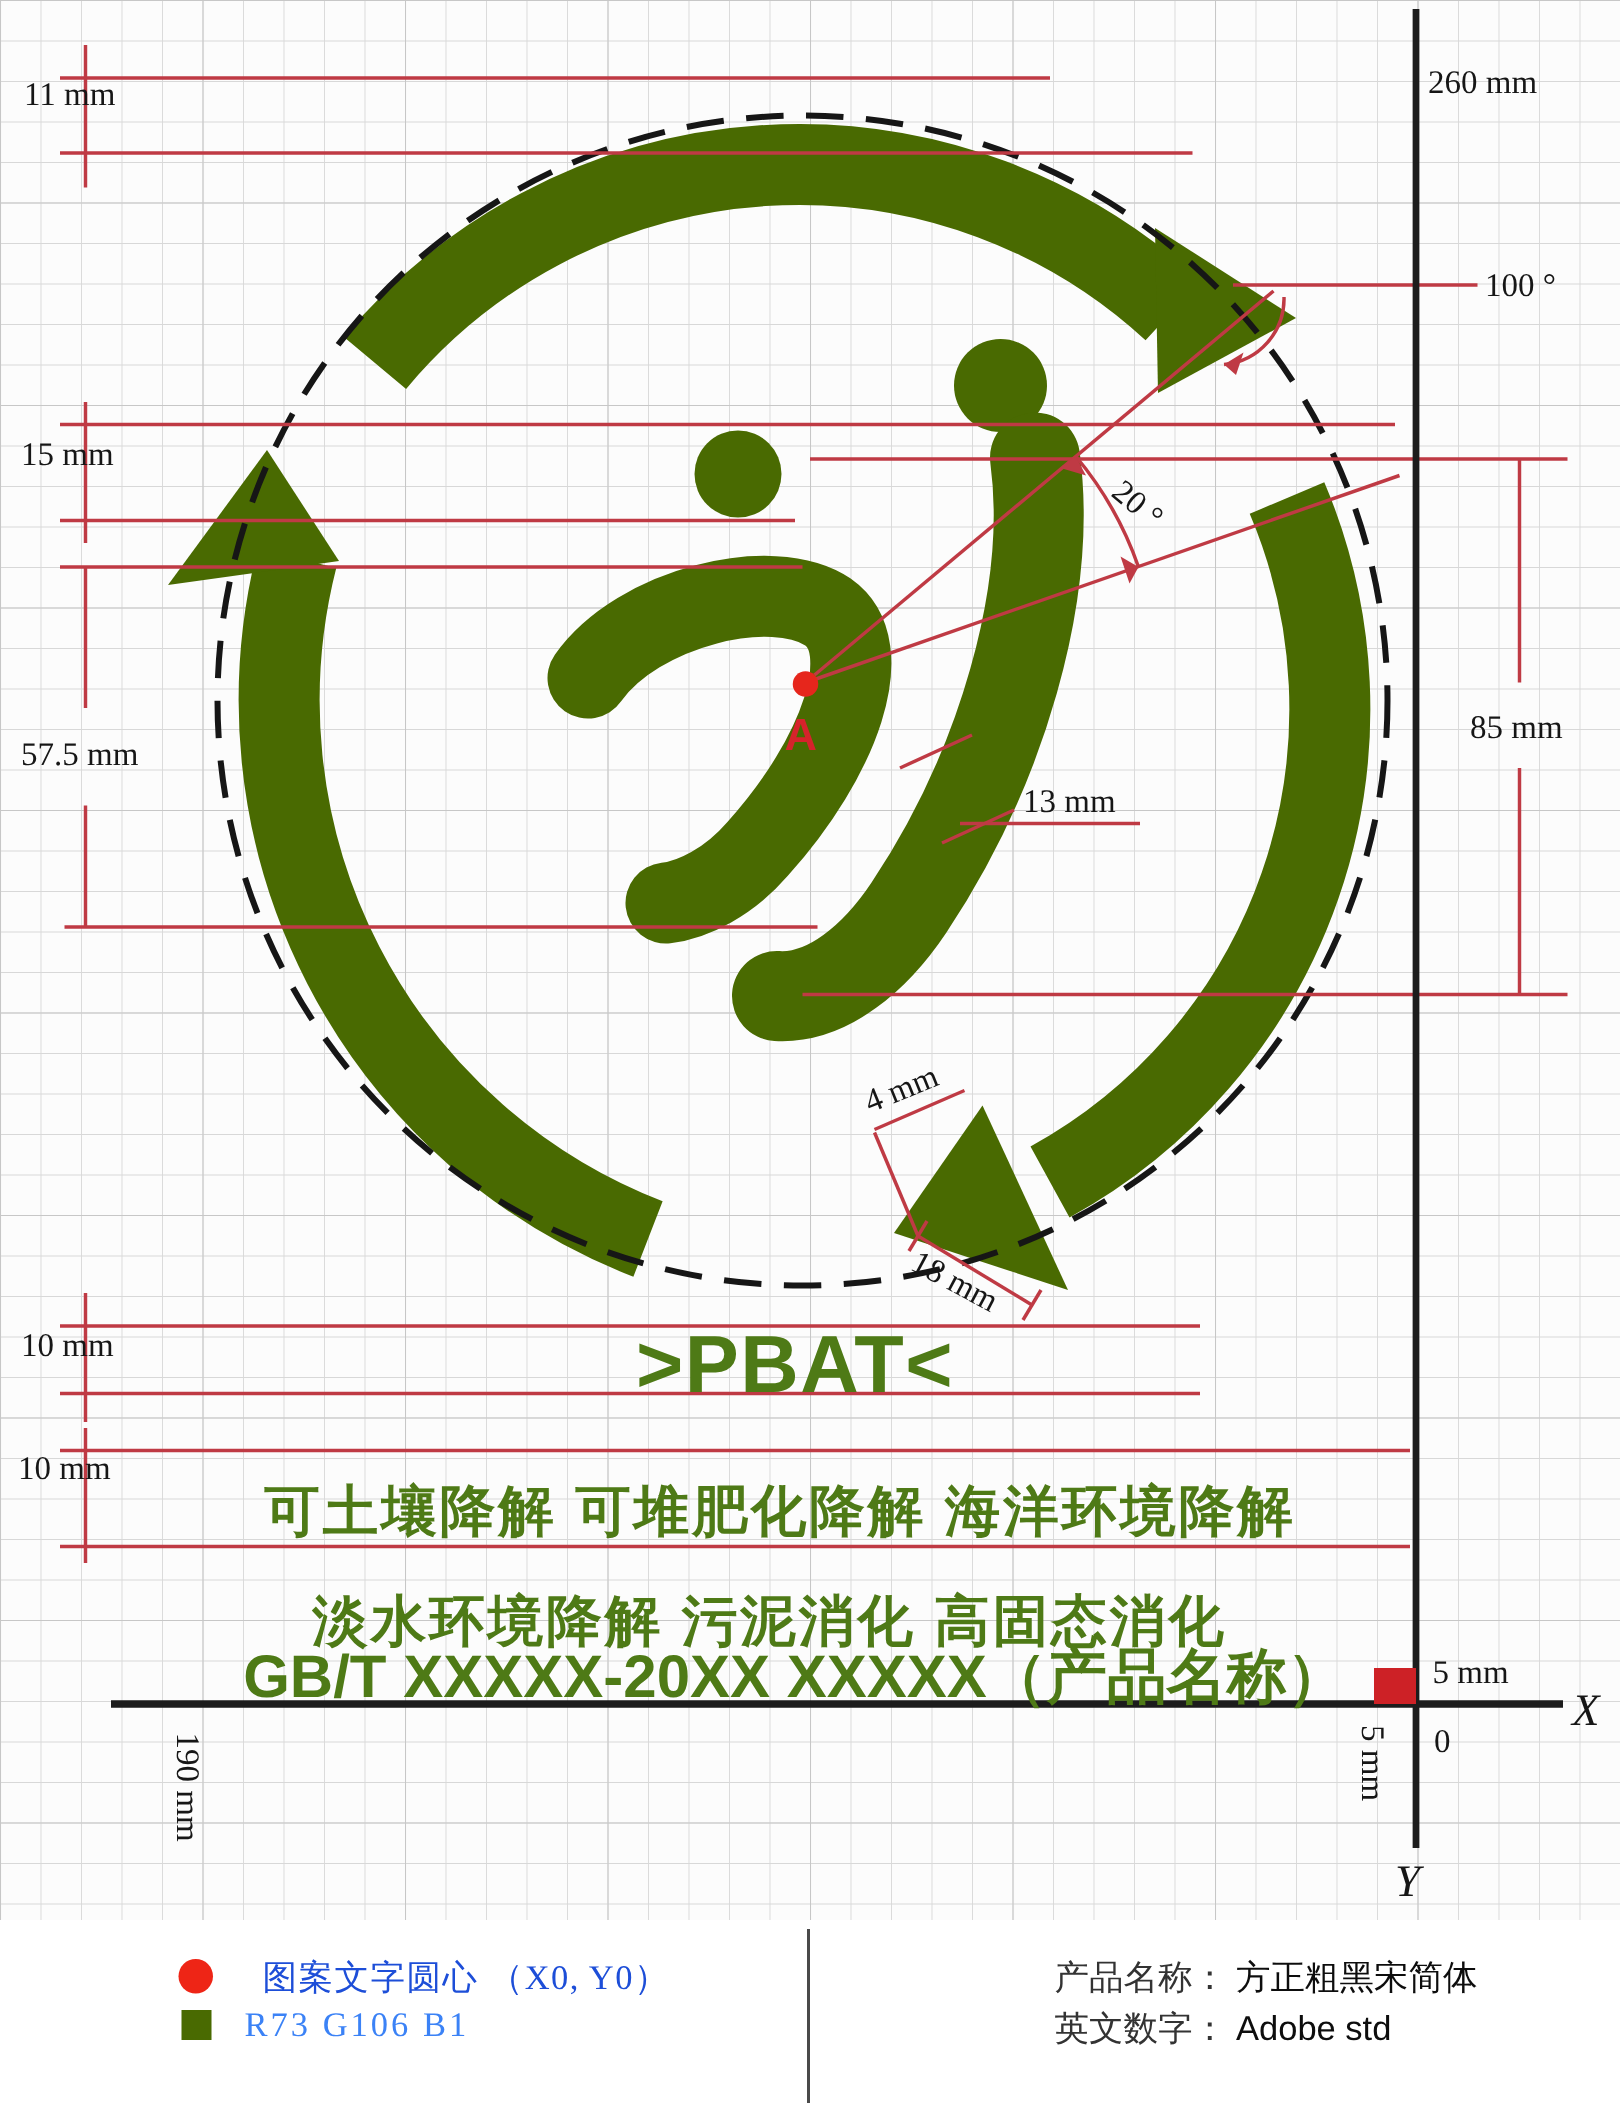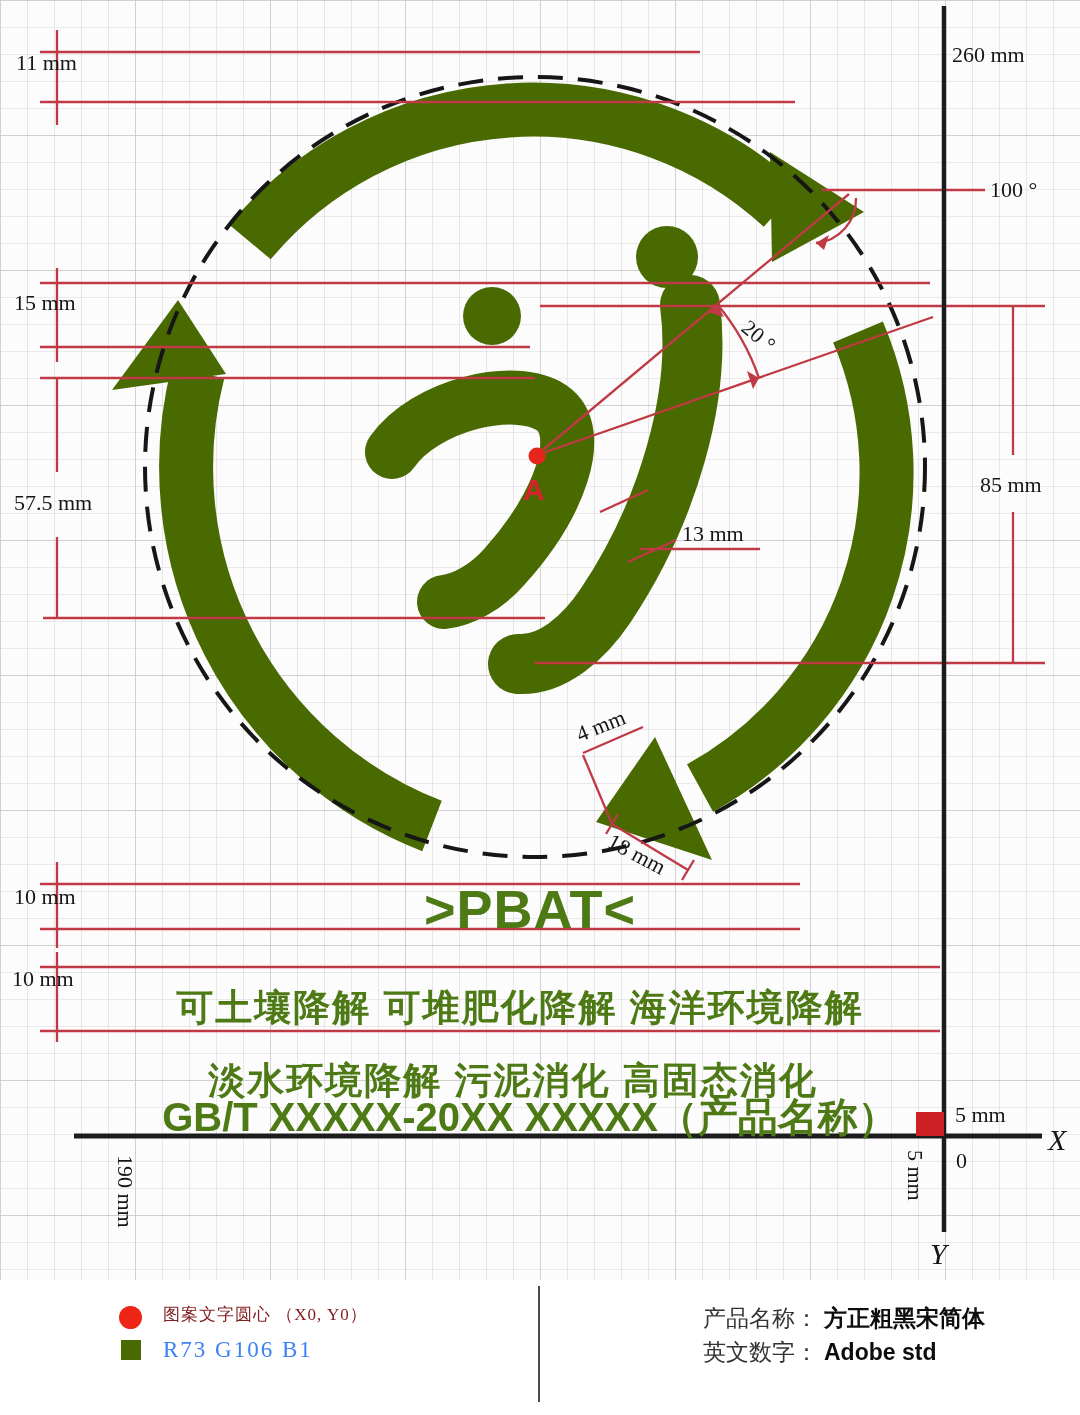--- a/index.html
+++ b/index.html
@@ -9,26 +9,26 @@
   svg{display:block;}
   .dim{stroke:#bf3a44;stroke-width:2.3;fill:none;}
   .dimfill{fill:#bf3a44;stroke:none;}
   .lbl{font-family:"Liberation Serif", serif;font-size:22px;fill:#161616;}
   .lbl-it{font-family:"Liberation Serif", serif;font-size:30px;font-style:italic;fill:#161616;}
   .green-txt{font-family:"Liberation Sans", sans-serif;font-weight:bold;fill:#4e7a16;}
   .a-lbl{font-family:"Liberation Sans", sans-serif;font-weight:bold;font-size:30px;fill:#d6232b;}
   .legend{position:absolute;left:0;top:1280px;width:1080px;height:135px;background:#ffffff;}
   .legend .dot{position:absolute;left:119px;top:1306px;width:23px;height:23px;border-radius:50%;background:#ee2516;}
   .legend .sq{position:absolute;left:121px;top:1340px;width:20px;height:20px;background:#496A01;}
-  .legend .t1{position:absolute;left:163px;top:1303px;font-size:17px;color:#7f1d1d;letter-spacing:1px;font-family:"Liberation Serif", serif;}
+  .legend .t1{position:absolute;left:175px;top:1303px;font-size:23px;color:#1d4ed8;letter-spacing:1px;font-family:"Liberation Serif", serif;}
   .legend .t2{position:absolute;left:163px;top:1337px;font-size:23px;color:#3b82f6;letter-spacing:2px;font-family:"Liberation Serif", serif;}
   .legend .div{position:absolute;left:538px;top:1286px;width:2px;height:116px;background:#4a4a4a;}
   .legend .row-cn{position:absolute;left:703px;top:1303px;font-size:23px;color:#333;font-family:"Liberation Sans", sans-serif;}
   .legend .row-en{position:absolute;left:703px;top:1337px;font-size:23px;color:#333;font-family:"Liberation Sans", sans-serif;}
-  .legend .val{color:#0d0d0d;font-weight:bold;margin-left:6px;}
+  .legend .val{color:#0d0d0d;font-weight:normal;margin-left:6px;}
   
   .legend > *{transform:translateY(-1280px);}
 </style>
 </head>
 <body>
 
 <div class="stage">
 
   <div class="draw">
     <svg width="1080" height="1280" viewBox="0 0 1080 1280">

